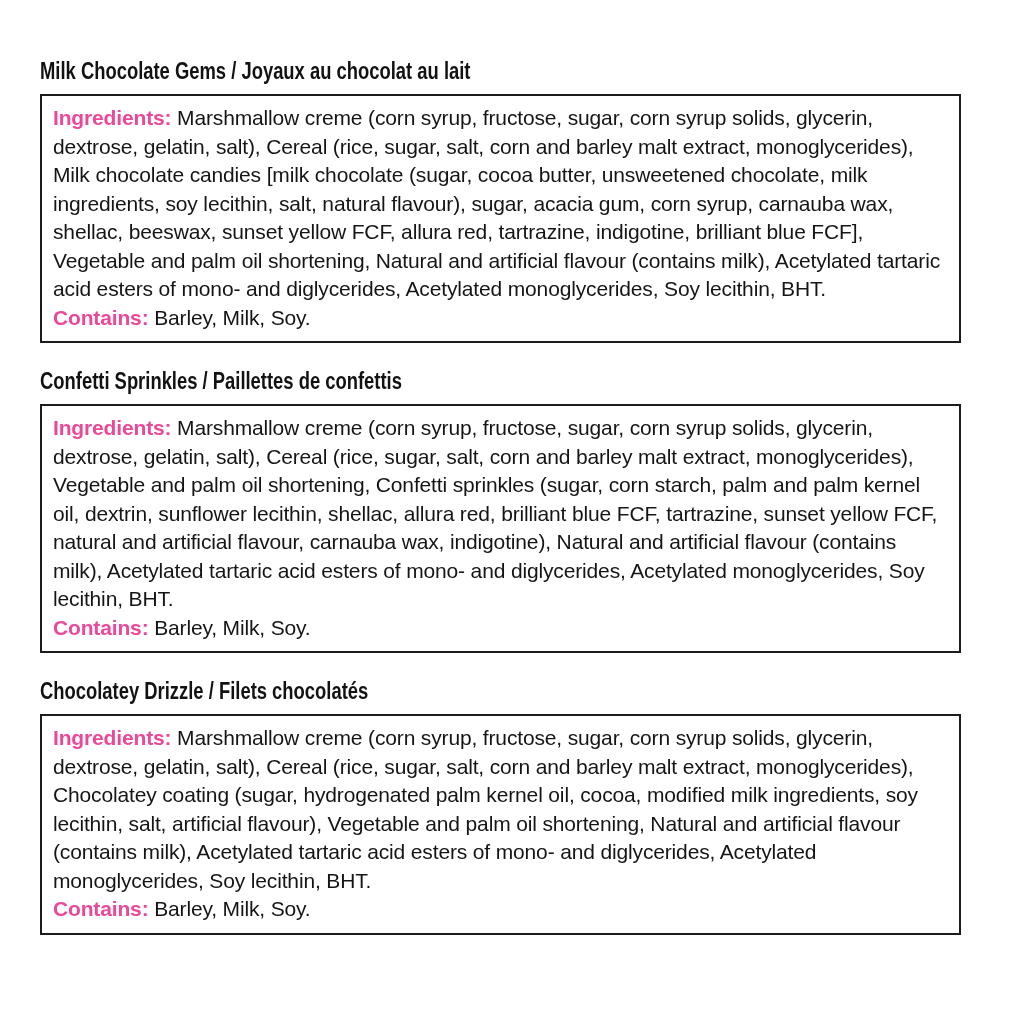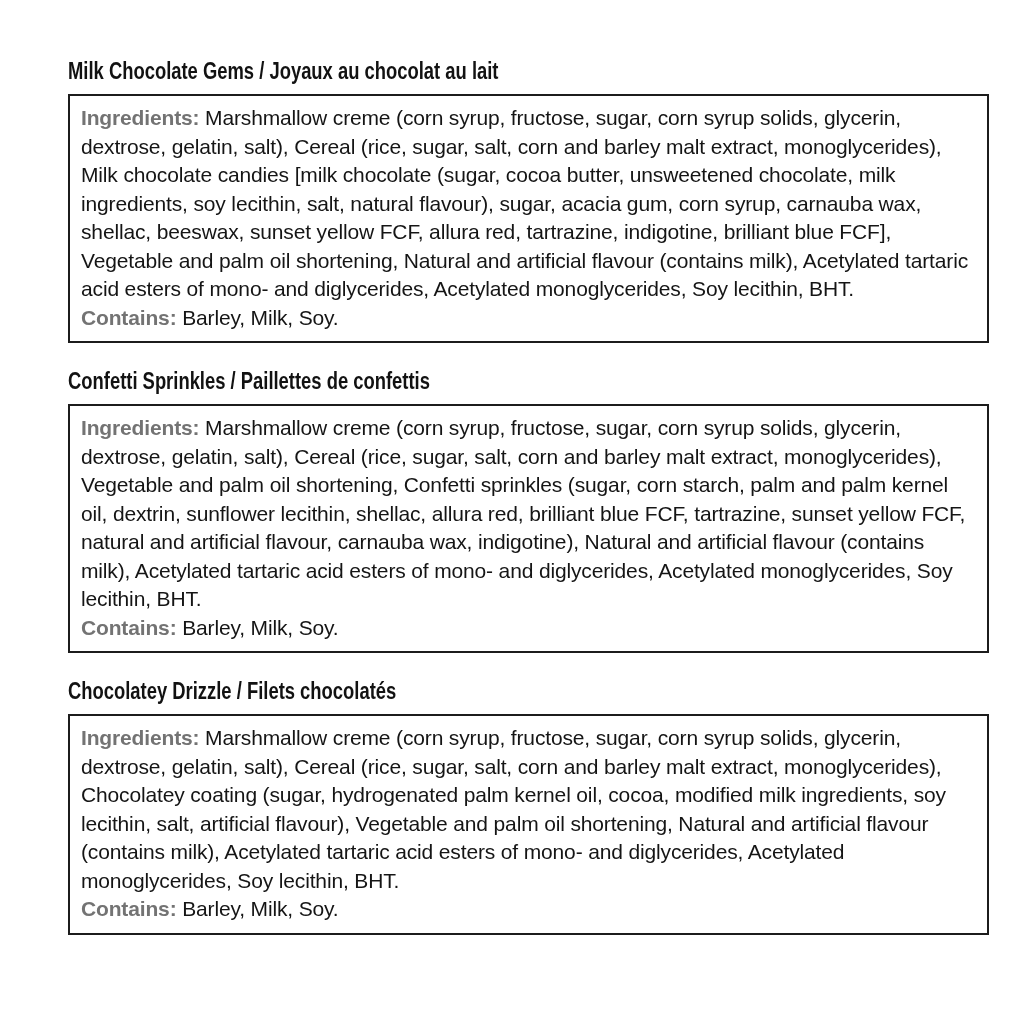--- a/index.html
+++ b/index.html
@@ -11,21 +11,21 @@
   body {
     width: 1024px;
     height: 1024px;
     font-family: "Liberation Sans", sans-serif;
     -webkit-font-smoothing: antialiased;
   }
   .page {
     box-sizing: border-box;
     width: 968px;
     height: 1024px;
-    padding: 56px 51px 0 68px;
+    padding: 56px 51px 0 40px;
   }
   .section { margin: 0; }
   .section + .section { margin-top: 13px; }
   .section-heading {
     font-size: 23px;
     font-weight: 700;
     line-height: 30px;
     margin: 0 0 8px 0;
     white-space: nowrap;
     transform: scaleX(0.80);
@@ -43,21 +43,21 @@
     width: 921px;
     background: #ffffff;
   }
   .ing-text, .contains-line {
     font-size: 21px;
     line-height: 28.5px;
     letter-spacing: -0.15px;
     margin: 0;
     color: #151515;
   }
-  .bold-label { font-weight: 700; color: #737373; }
+  .bold-label { font-weight: 700; color: #ec4899; }
 </style>
 </head>
 <body>
 
 <div class="page">
 
   <section class="section">
     <h2 class="section-heading">Milk Chocolate Gems / Joyaux au chocolat au lait</h2>
     <div class="ingredients-box">
       <p class="ing-text"><span class="bold-label">Ingredients:</span><span> Marshmallow creme (corn syrup, fructose, sugar, corn syrup solids, glycerin, dextrose, gelatin, salt), Cereal (rice, sugar, salt, corn and barley malt extract, monoglycerides), Milk chocolate candies [milk chocolate (sugar, cocoa butter, unsweetened chocolate, milk ingredients, soy lecithin, salt, natural flavour), sugar, acacia gum, corn syrup, carnauba wax, shellac, beeswax, sunset yellow FCF, allura red, tartrazine, indigotine, brilliant blue FCF], Vegetable and palm oil shortening, Natural and artificial flavour (contains milk), Acetylated tartaric acid esters of mono- and diglycerides, Acetylated monoglycerides, Soy lecithin, BHT.</span></p>

